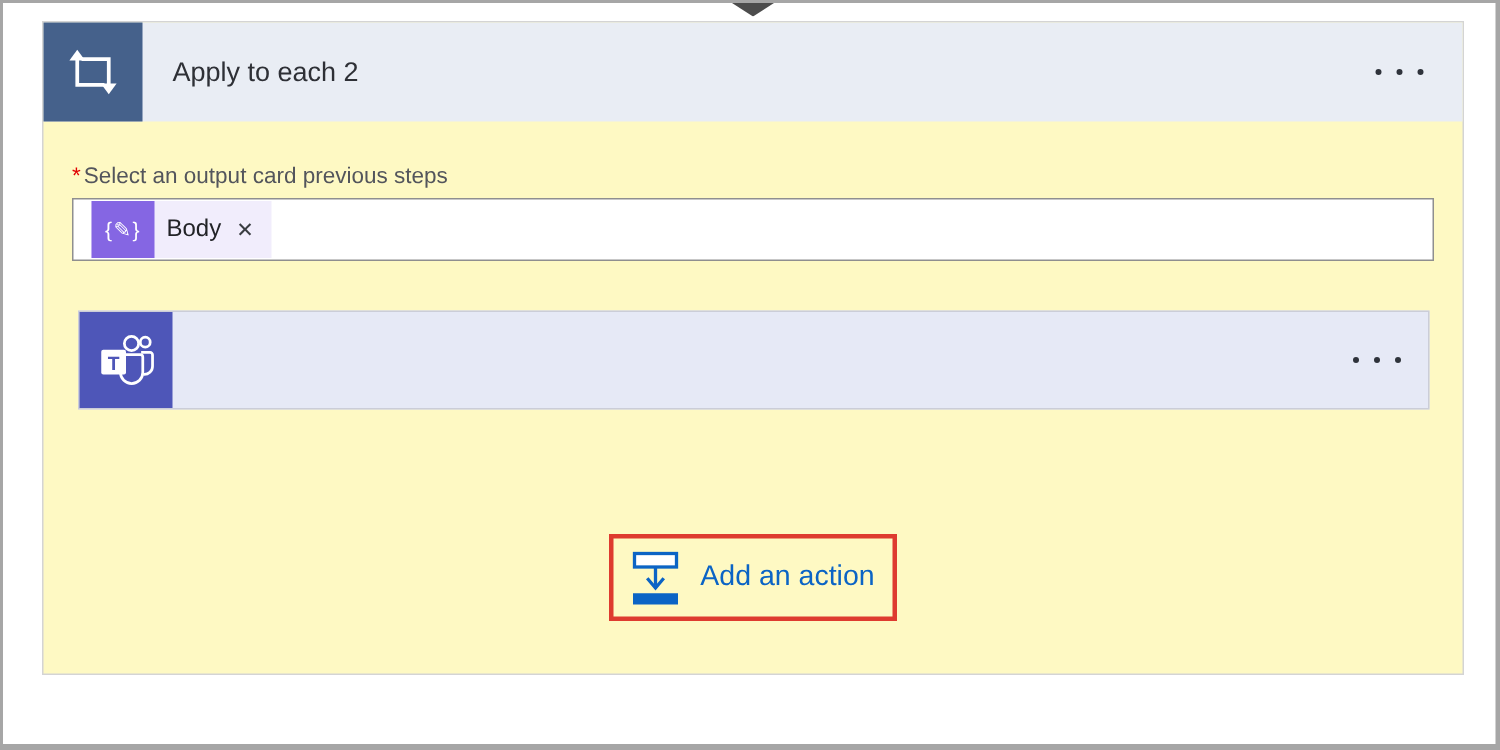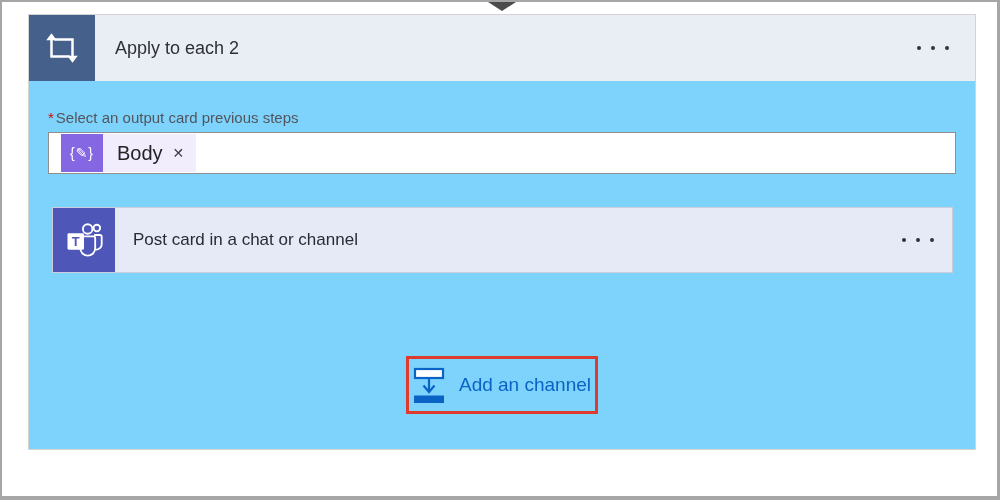--- a/index.html
+++ b/index.html
@@ -20,21 +20,21 @@
     position: absolute;
     left: 486px; top: 0px;
     width: 28px; height: 9px;
   }
 
   
   .flow-card {
     position: absolute;
     left: 26px; top: 12px;
     width: 948px; height: 436px;
-    background: #7dd3fc;
+    background: #fef9c3;
     border: 1px solid #d4d4d4;
   }
 
   .scope-header {
     display: flex;
     align-items: center;
     height: 66px;
     background: #e9edf4;
     cursor: pointer;
   }
@@ -92,23 +92,23 @@
   }
   .token-chip-icon {
     width: 42px; height: 38px;
     background: #8566e3;
     color: #fff;
     display: flex; align-items: center; justify-content: center;
     font-size: 14px;
     letter-spacing: 1px;
   }
   .token-chip-name {
-    font-size: 20px;
+    font-size: 16px;
     color: #222327;
-    padding: 0 6px 0 14px;
+    padding: 0 6px 0 8px;
   }
   .token-remove {
     font-size: 14px;
     color: #3a3d42;
     padding: 0 12px 0 4px;
     cursor: pointer;
     background: none; border: none;
   }
 
   .action-card {
@@ -204,37 +204,36 @@
             <g fill="none" stroke="#fff" stroke-width="2">
               <circle cx="38" cy="11" r="3.6"></circle>
               <path d="M35 18.5 h6.5 a1.8 1.8 0 0 1 1.8 1.8 v8.2 a6 6 0 0 1 -6.5 6"></path>
               <circle cx="28" cy="12" r="5.2"></circle>
               <path d="M21 20 h13.4 a1.8 1.8 0 0 1 1.8 1.8 v11.2 a8.1 8.1 0 0 1 -16.2 0 v-11 z"></path>
             </g>
             <rect x="6" y="16.5" width="18" height="18" rx="1.5" fill="#fff"></rect>
             <text x="15" y="31" fill="#4e56b8" font-size="14" font-weight="bold" text-anchor="middle" font-family="Liberation Sans, sans-serif">T</text>
           </svg>
         </div>
-        <span class="action-card-title">Post card in a chat or channel</span>
         <button class="menu-btn" aria-label="menu">
           <span class="dot"></span>
           <span class="dot"></span>
           <span class="dot"></span>
         </button>
       </div>
 
       <div class="add-action-row">
         <div class="add-action-highlight">
           <button class="add-action-btn">
             <svg width="34" height="37" viewBox="0 0 34 37">
               <rect x="3" y="2" width="28" height="9" fill="#fff" stroke="#0b64c5" stroke-width="2.2"></rect>
               <line x1="17" y1="11" x2="17" y2="23.5" stroke="#0b64c5" stroke-width="2.2"></line>
               <path d="M11.5 18.5 L17 25 L22.5 18.5" fill="none" stroke="#0b64c5" stroke-width="2.2"></path>
               <rect x="2" y="28.5" width="30" height="7.5" fill="#0b64c5"></rect>
             </svg>
-            <span class="add-action-label">Add an channel</span>
+            <span class="add-action-label">Add an action</span>
           </button>
         </div>
       </div>
 
     </div>
   </div>
 </div>
 
 </body></html>

